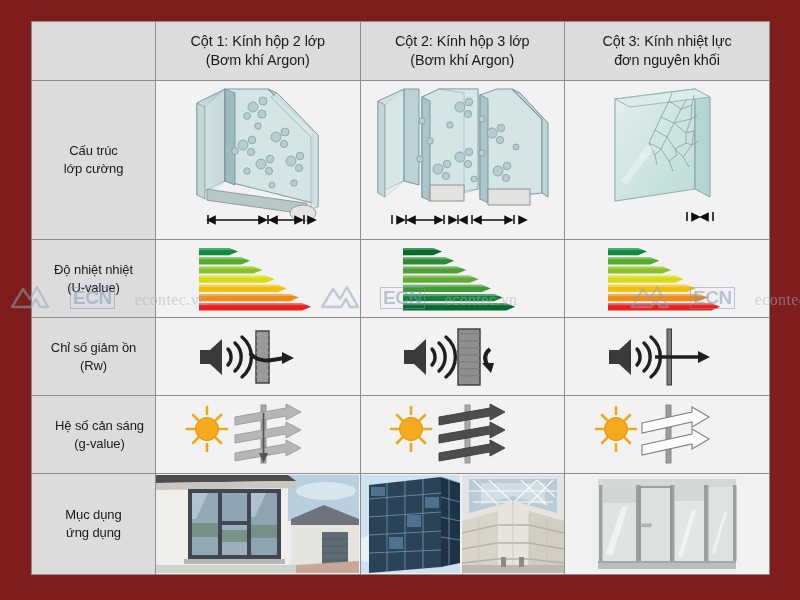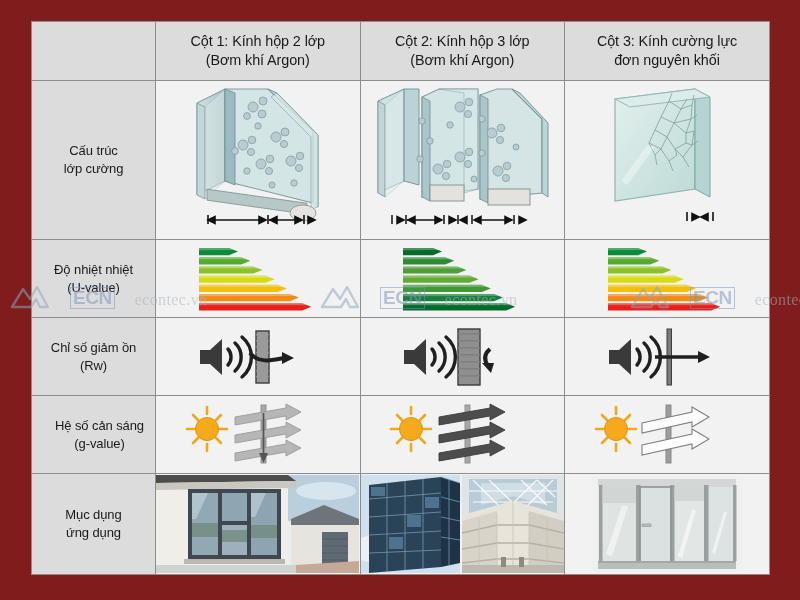--- a/index.html
+++ b/index.html
@@ -140,21 +140,21 @@
         <th class="blank"></th>
         <th>
           <div>Cột 1: Kính hộp 2 lớp</div>
           <div>(Bơm khí Argon)</div>
         </th>
         <th>
           <div>Cột 2: Kính hộp 3 lớp</div>
           <div>(Bơm khí Argon)</div>
         </th>
         <th>
-          <div>Cột 3: Kính cường lực</div>
+          <div>Cột 3: Kính nhiệt lực</div>
           <div>đơn nguyên khối</div>
         </th>
       </tr>
     </thead>
 
     <tbody>
 
       <tr class="r-structure">
         <td class="rowlabel">
           <div>Cấu trúc</div>

